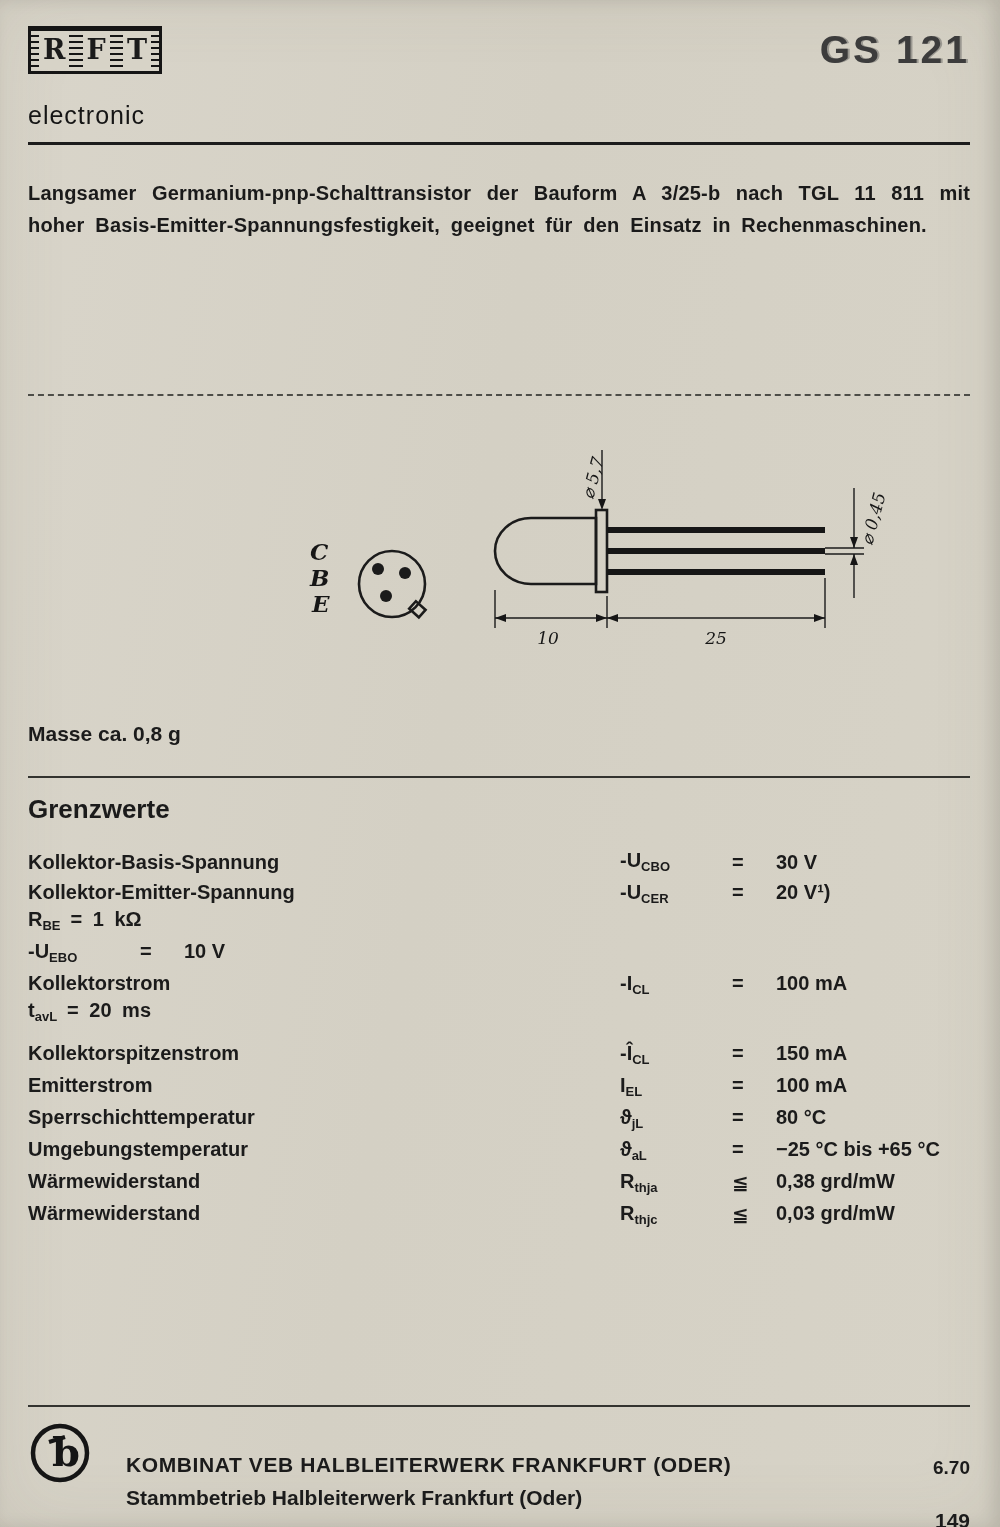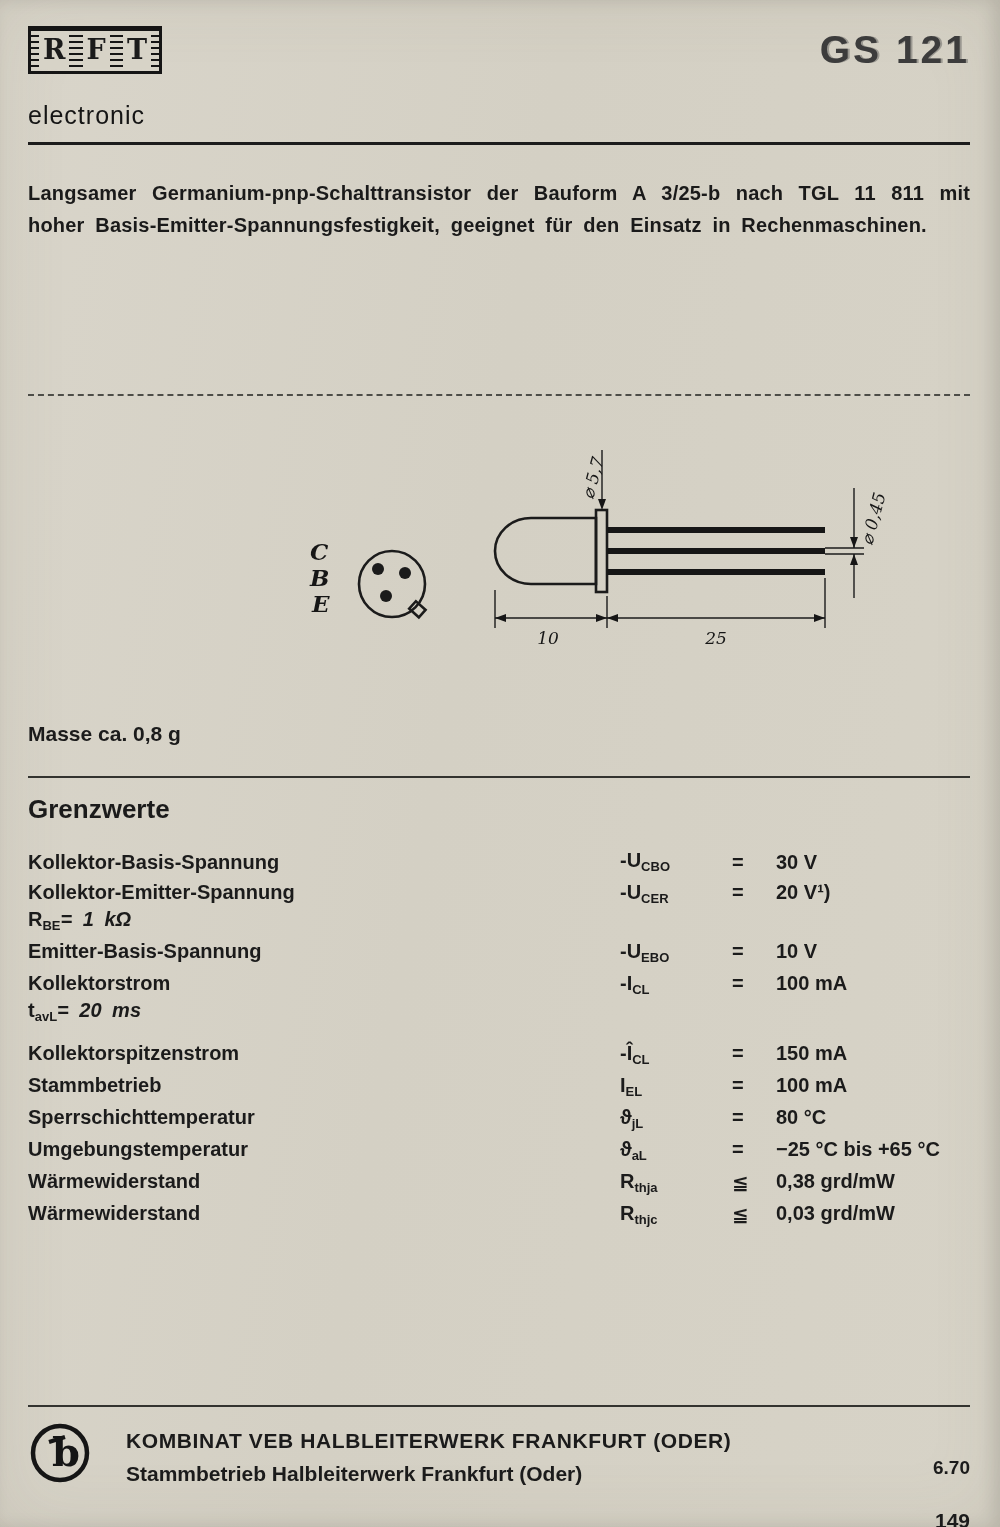--- a/index.html
+++ b/index.html
@@ -40,30 +40,30 @@
   
   .mass-note { margin-top:16px; font-size:21px; font-weight:bold; }
   
   .limits-title { margin-top:16px; font-size:26px; font-weight:bold; }
   .limits-table { margin-top:24px; }
   .lrow { display:flex; align-items:flex-start; font-weight:bold; font-size:20px; margin-top:7px; }
   .lrow:first-child { margin-top:0;align-items:flex-end; }
   .lrow-gap { margin-top:18px; }
   .lcell-label { width:592px; }
   .lsub { margin-top:4px; }
-  .lsub .rest { word-spacing:5px;font-style:italic; }
+  .lsub .rest { margin-left:10px; word-spacing:5px; }
   .lcell-sym { width:112px; }
   .lcell-rel { width:44px; }
   .lcell-val { flex:1; }
   sub { font-size:13px; font-weight:bold; vertical-align:-4px; letter-spacing:0; }
   
   .footer { display:flex; margin-top:14px; align-items:flex-start; }
   .hfo-logo { width:64px; height:64px; }
   .footer-text { margin-left:34px; padding-top:8px; }
-  .footer-line1 { font-size:21px; font-weight:bold; letter-spacing:0.6px; }
+  .footer-line1 { font-size:21px; font-weight:bold; letter-spacing:0.6px;margin-top:24px; }
   .footer-line2 { font-size:21px; font-weight:bold; margin-top:9px; }
   .footer-right { margin-left:auto; text-align:right; font-weight:bold; padding-top:0; }
   .date-code { font-size:19px;margin-top:36px; }
   .page-number { font-size:21px; margin-top:30px; }
 </style>
 </head>
 <body>
 
 <div class="page">
 
@@ -153,21 +153,20 @@
       <div class="lcell-label">
         <span>Kollektor-Emitter-Spannung</span>
         <div class="lsub"><span>R</span><sub>BE</sub><span class="rest">= 1 kΩ</span></div>
       </div>
       <div class="lcell-sym"><span>-U</span><sub>CER</sub></div>
       <div class="lcell-rel">=</div>
       <div class="lcell-val">20 V¹)</div>
     </div>
 
     <div class="lrow">
-      <div class="lcell-label"><span>Emitter-Basis-Spannung</span></div>
       <div class="lcell-sym"><span>-U</span><sub>EBO</sub></div>
       <div class="lcell-rel">=</div>
       <div class="lcell-val">10 V</div>
     </div>
 
     <div class="lrow">
       <div class="lcell-label">
         <span>Kollektorstrom</span>
         <div class="lsub"><span>t</span><sub>avL</sub><span class="rest">= 20 ms</span></div>
       </div>
@@ -177,21 +176,21 @@
     </div>
 
     <div class="lrow lrow-gap">
       <div class="lcell-label"><span>Kollektorspitzenstrom</span></div>
       <div class="lcell-sym"><span>-Î</span><sub>CL</sub></div>
       <div class="lcell-rel">=</div>
       <div class="lcell-val">150 mA</div>
     </div>
 
     <div class="lrow">
-      <div class="lcell-label"><span>Stammbetrieb</span></div>
+      <div class="lcell-label"><span>Emitterstrom</span></div>
       <div class="lcell-sym"><span>I</span><sub>EL</sub></div>
       <div class="lcell-rel">=</div>
       <div class="lcell-val">100 mA</div>
     </div>
 
     <div class="lrow">
       <div class="lcell-label"><span>Sperrschichttemperatur</span></div>
       <div class="lcell-sym"><span>ϑ</span><sub>jL</sub></div>
       <div class="lcell-rel">=</div>
       <div class="lcell-val">80 °C</div>

